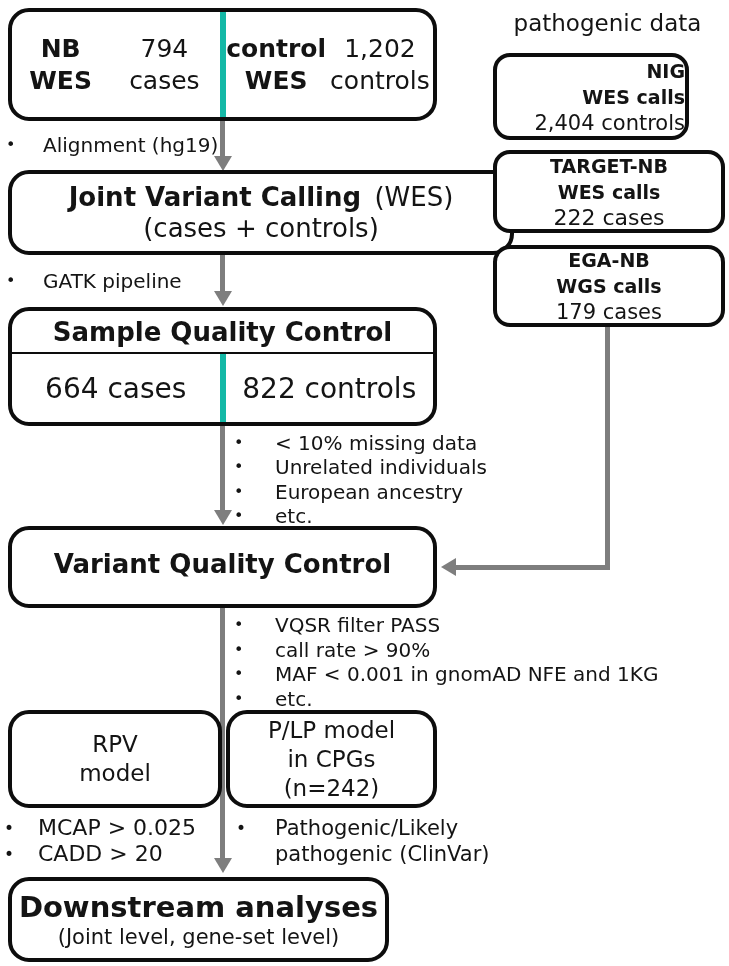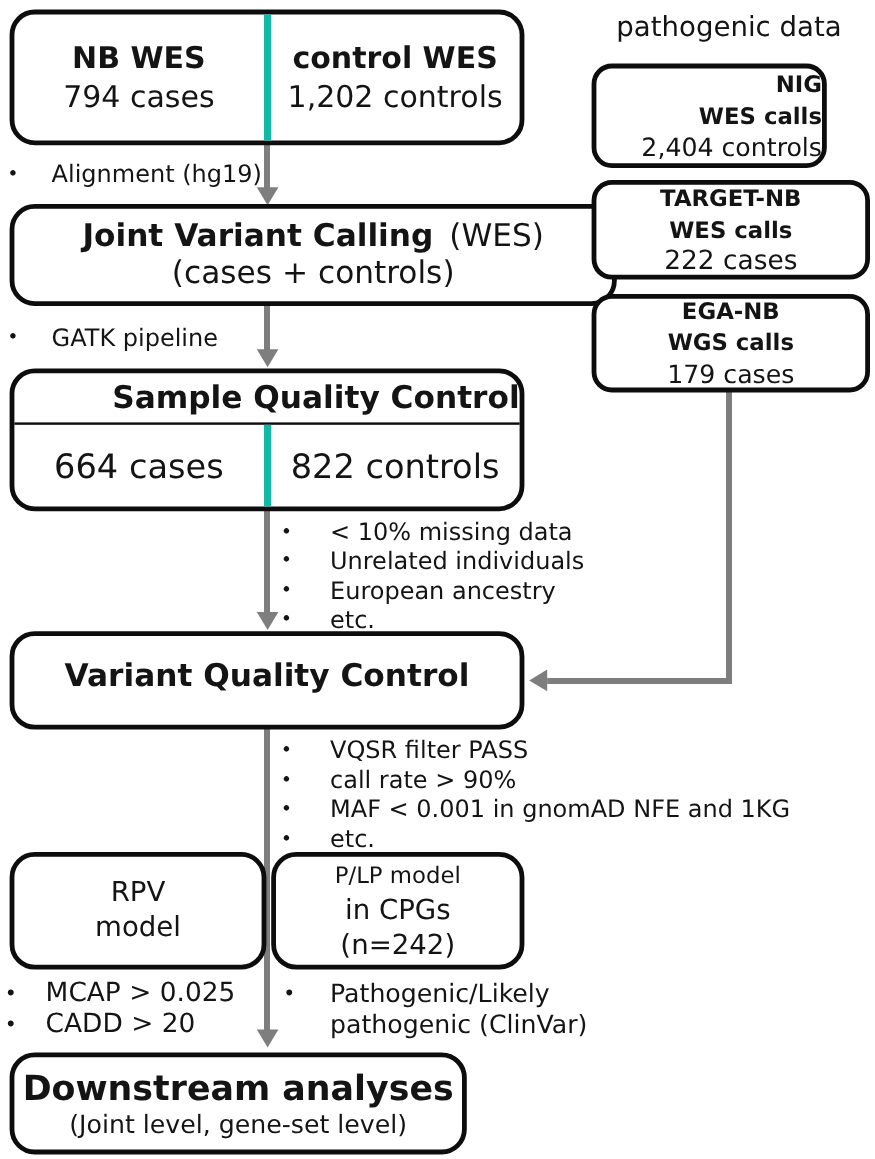--- a/index.html
+++ b/index.html
@@ -8,21 +8,21 @@
     font-family:"DejaVu Sans","Liberation Sans",sans-serif;color:#141414;
     overflow:hidden;
   }
   .box{
     position:absolute;box-sizing:border-box;background:#ffffff;
     border:4px solid #0d0d0d;border-radius:21px;
   }
   .vbox{border-radius:17px;}
   .center-col{display:flex;flex-direction:column;align-items:center;justify-content:center;text-align:center;}
   .split-body{display:flex;width:100%;height:100%;}
-  .cell{flex:1 1 0;display:flex;flex-direction:column;align-items:center;justify-content:center;text-align:center;}
+  .cell{flex:1 1 0;display:flex;flex-direction:row;align-items:center;justify-content:center;text-align:center;}
   .cell.right{border-left:6px solid #14b8a6;}
   .b{font-weight:bold;}
   .stem{position:absolute;background:#7e7e7e;}
   .head-down{position:absolute;width:0;height:0;border-left:9px solid transparent;border-right:9px solid transparent;border-top:15px solid #7e7e7e;}
   .head-left{position:absolute;width:0;height:0;border-top:9px solid transparent;border-bottom:9px solid transparent;border-right:15px solid #7e7e7e;}
   .note-row{position:absolute;display:flex;align-items:flex-start;white-space:nowrap;}
   .bullet{flex:0 0 auto;}
   .notes{position:absolute;white-space:nowrap;}
   .notes .nrow{display:flex;align-items:flex-start;}
 </style>
@@ -72,21 +72,21 @@
     </div>
     <div style="font-size:26px;line-height:31px;">(cases + controls)</div>
   </div>
 
   <div class="note-row" style="left:6px;top:269px;font-size:20px;">
     <span class="bullet" style="width:37px;font-size:16px;line-height:24px;">•</span>
     <span>GATK pipeline</span>
   </div>
 
   <div class="box" style="left:8px;top:307px;width:429px;height:119px;display:flex;flex-direction:column;">
-    <div style="flex:0 0 41px;border-bottom:2px solid #0d0d0d;display:flex;align-items:center;justify-content:flex-end;">
+    <div style="flex:0 0 41px;border-bottom:2px solid #0d0d0d;display:flex;align-items:center;justify-content:center;">
       <span class="b" style="font-size:26px;">Sample Quality Control</span>
     </div>
     <div class="split-body" style="flex:1 1 auto;">
       <div class="cell">
         <div style="font-size:28px;">664 cases</div>
       </div>
       <div class="cell right">
         <div style="font-size:28px;">822 controls</div>
       </div>
     </div>
@@ -133,21 +133,21 @@
         <span>etc.</span>
       </div>
   </div>
 
   <div class="box center-col" style="left:8px;top:710px;width:214px;height:98px;">
     <div style="font-size:23px;line-height:29px;">RPV</div>
     <div style="font-size:23px;line-height:29px;">model</div>
   </div>
 
   <div class="box center-col" style="left:226px;top:710px;width:211px;height:98px;">
-    <div style="font-size:19px;line-height:29px;">P/LP model</div>
+    <div style="font-size:23px;line-height:29px;">P/LP model</div>
     <div style="font-size:23px;line-height:29px;">in CPGs</div>
     <div style="font-size:23px;line-height:29px;">(n=242)</div>
   </div>
 
   <div class="notes" style="left:4px;top:815px;font-size:22px;line-height:26px;">
     <div class="nrow">
         <span class="bullet" style="width:34px;font-size:17px;">•</span>
         <span>MCAP &gt; 0.025</span>
       </div>
     <div class="nrow">

